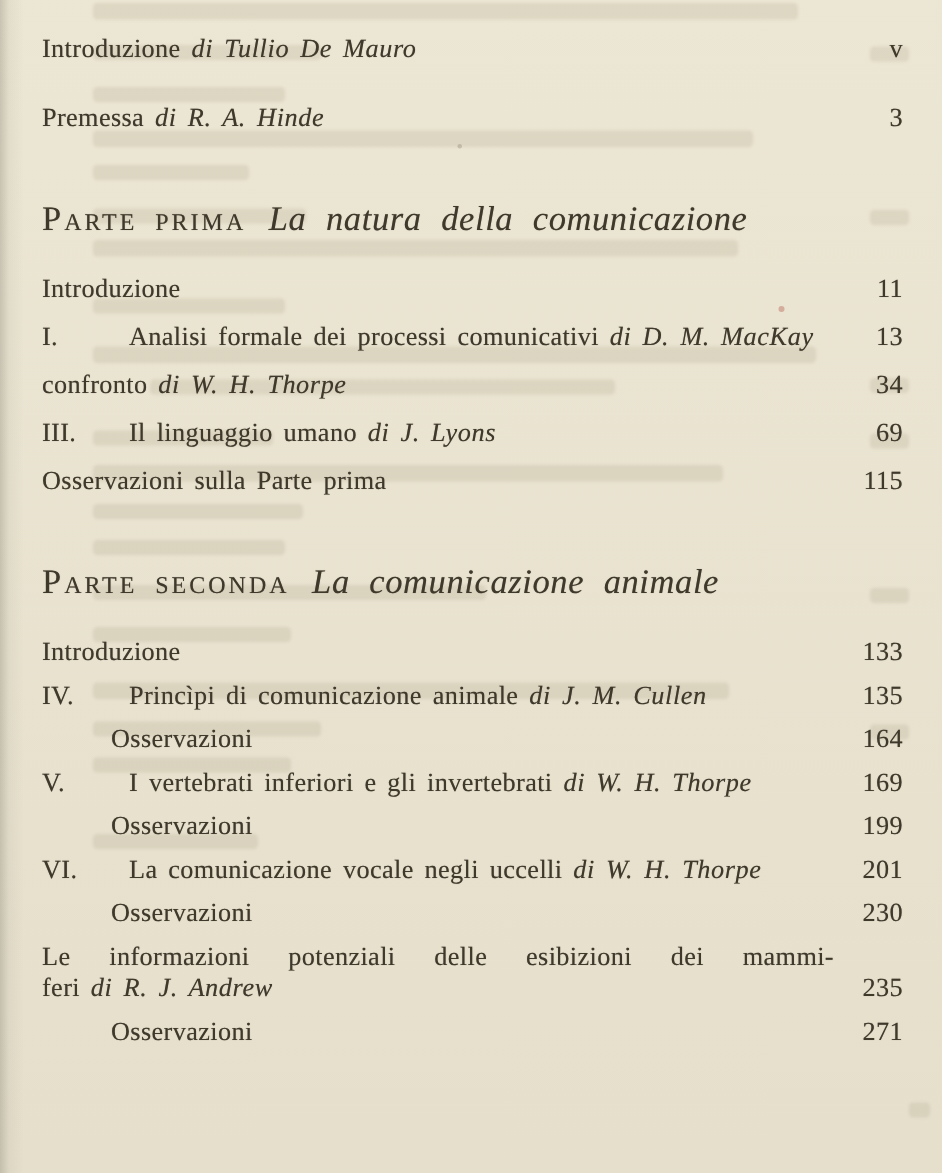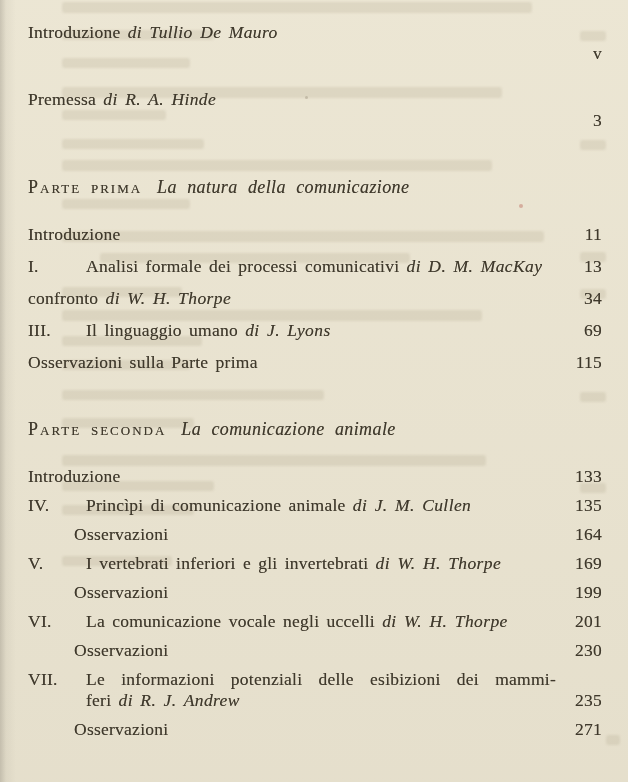--- a/index.html
+++ b/index.html
@@ -26,30 +26,30 @@
     position:absolute;display:block;border-radius:3px;
     background:rgba(148,136,106,0.16);
     filter:blur(1.1px);
   }
   .speck{position:absolute;display:block;border-radius:50%;}
   
   .content{position:relative;z-index:1;padding:22px 26px 0 28px;}
   .entry{display:flex;margin-bottom:8px;}
   .entries[data-entries="0"] .entry{margin-bottom:11px;}
   .entries[data-entries="1"] .entry{margin-bottom:8px;}
-  .front{margin-bottom:25px;flex-direction:column;}
+  .front{margin-bottom:25px;}
   .numcol{flex:none;width:58px;}
   .textcol{flex:1;min-width:0;}
   .textcol .line{display:block;white-space:nowrap;word-spacing:0.15em;}
   .textcol .line.jline{white-space:normal;text-align:justify;text-align-last:justify;text-justify:inter-word;}
   .entry.hang .textcol{padding-left:46px;}
   .pagecol{flex:none;width:46px;text-align:right;align-self:flex-end;}
   .it{font-style:italic;letter-spacing:0.4px;}
   .heading{
-    font-size:18px;font-weight:normal;line-height:21px;
+    font-size:23px;font-weight:normal;line-height:21px;
     margin:46px 0 26px;
   }
   .heading .label{font-variant-caps:small-caps;letter-spacing:2px;margin-right:15px;word-spacing:0.18em;}
   .heading .title{font-style:italic;word-spacing:0.30em;letter-spacing:0.4px;}
 </style>
 </head>
 <body>
 
 <div class="page">
 
@@ -186,21 +186,20 @@
             </span>
             <span class="pagecol">201</span>
           </div>
           <div class="entry hang">
             <span class="textcol">
               <span class="line"><span>Osservazioni</span></span>
             </span>
             <span class="pagecol">230</span>
           </div>
           <div class="entry">
-            <span class="numcol">VII.</span>
             <span class="textcol">
               <span class="line jline"><span>Le informazioni potenziali delle esibizioni dei mammi-</span></span>
               <span class="line"><span>feri </span><span class="it">di R. J. Andrew</span></span>
             </span>
             <span class="pagecol">235</span>
           </div>
           <div class="entry hang">
             <span class="textcol">
               <span class="line"><span>Osservazioni</span></span>
             </span>

